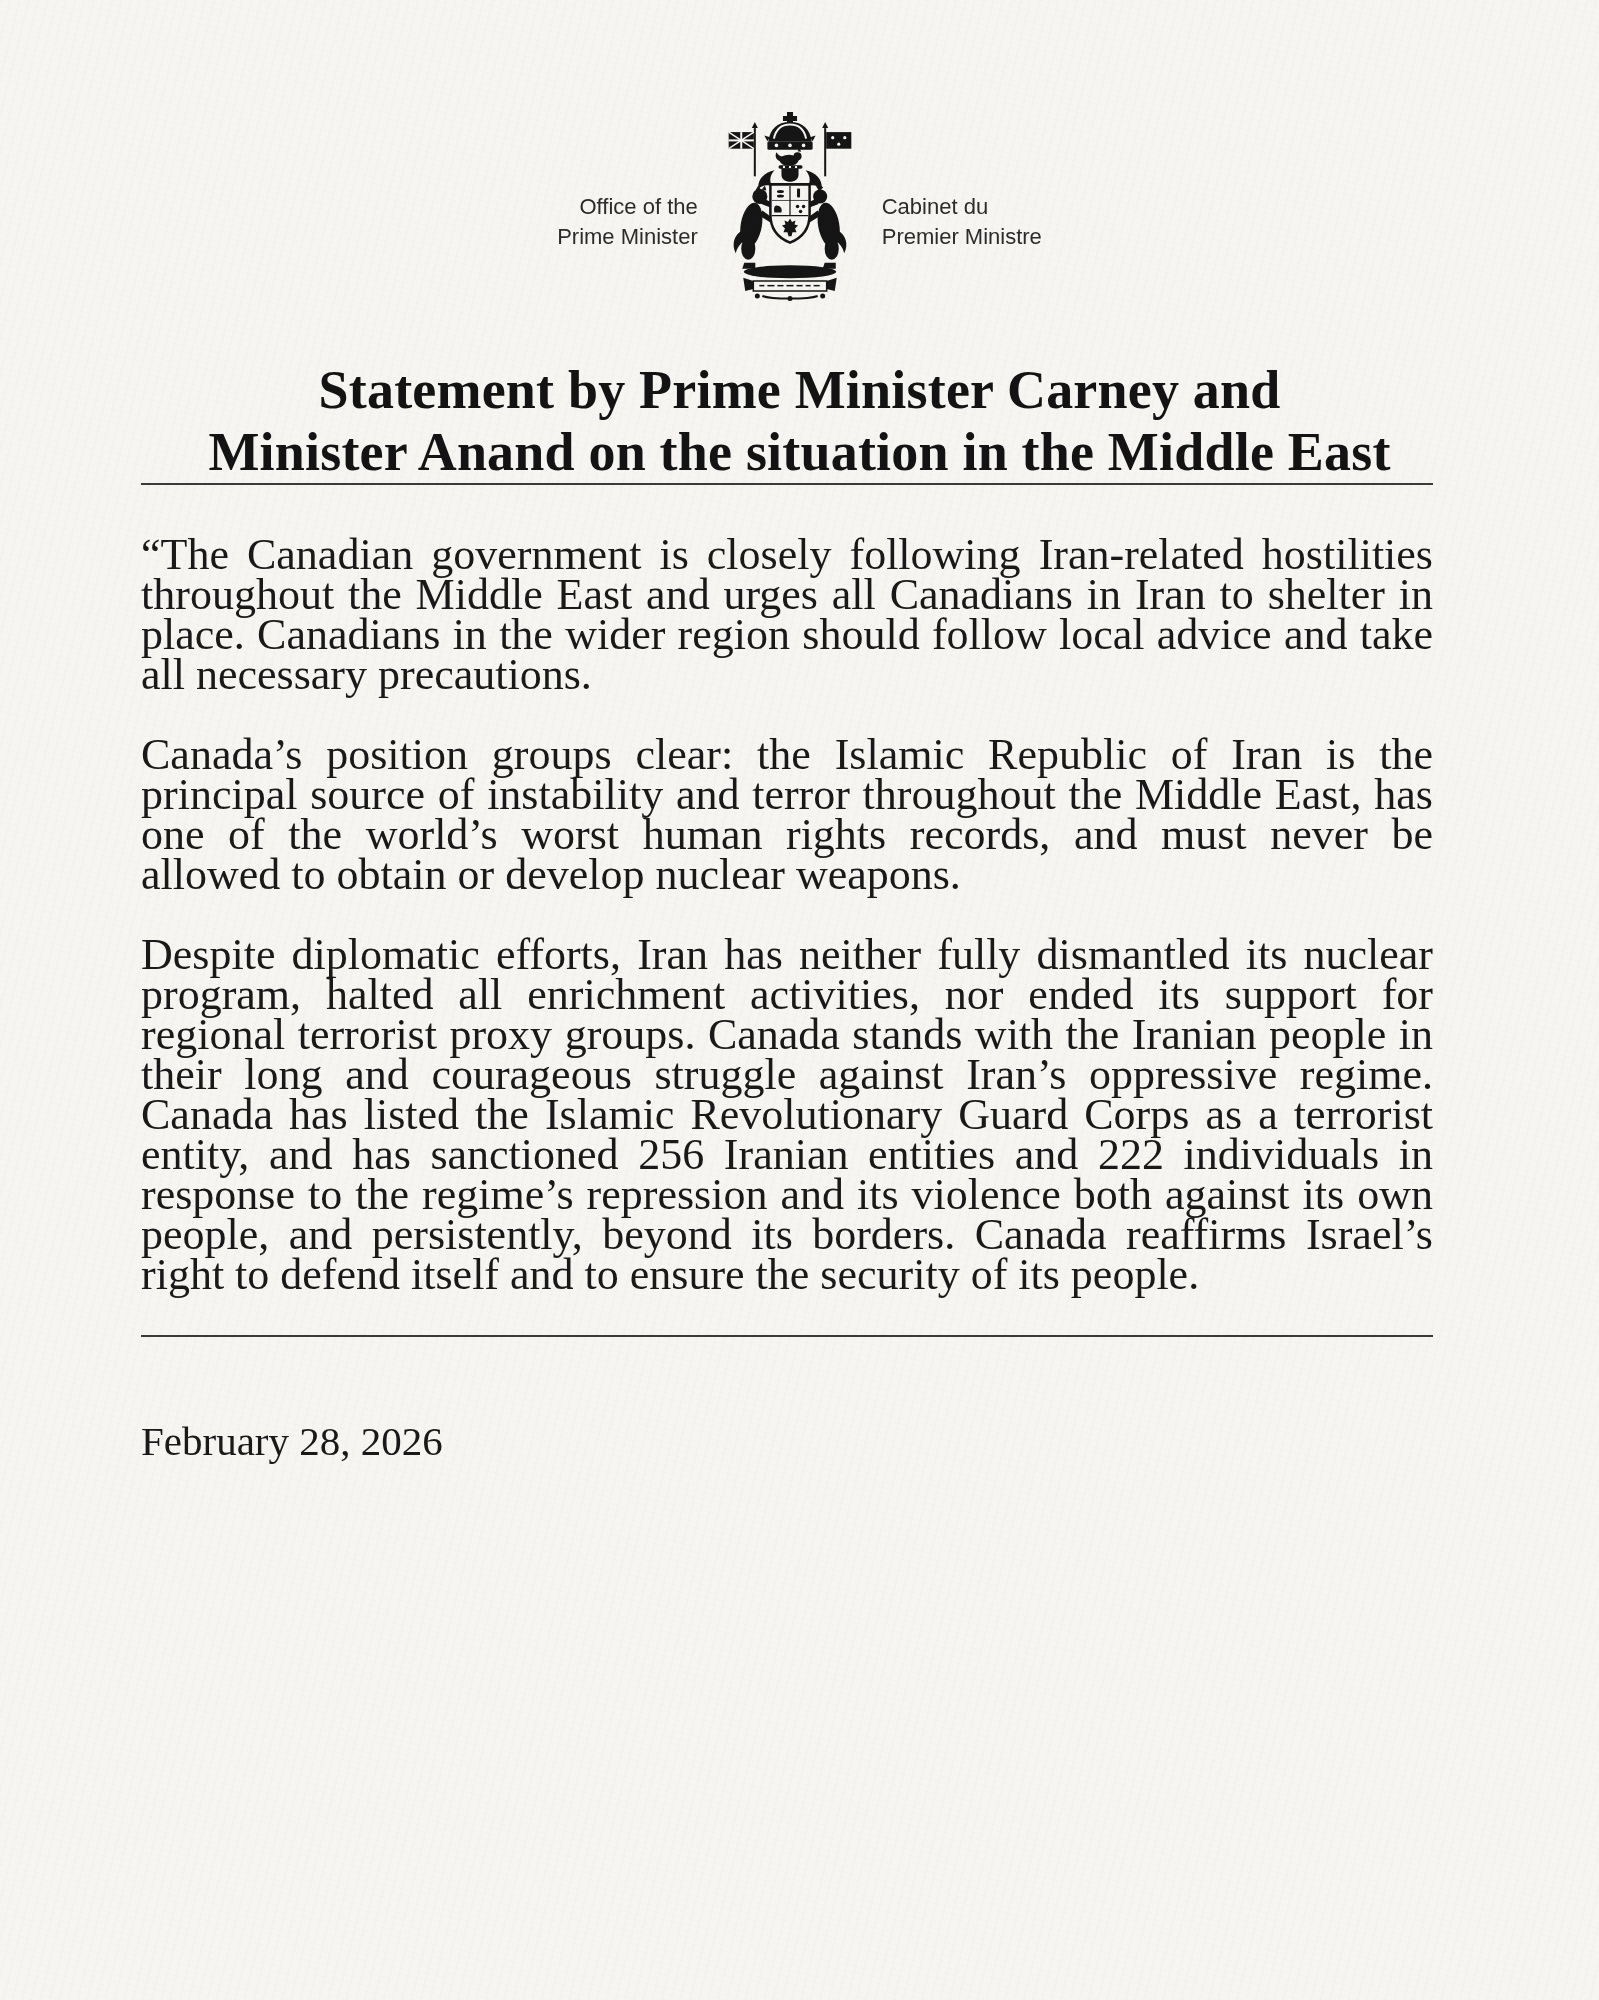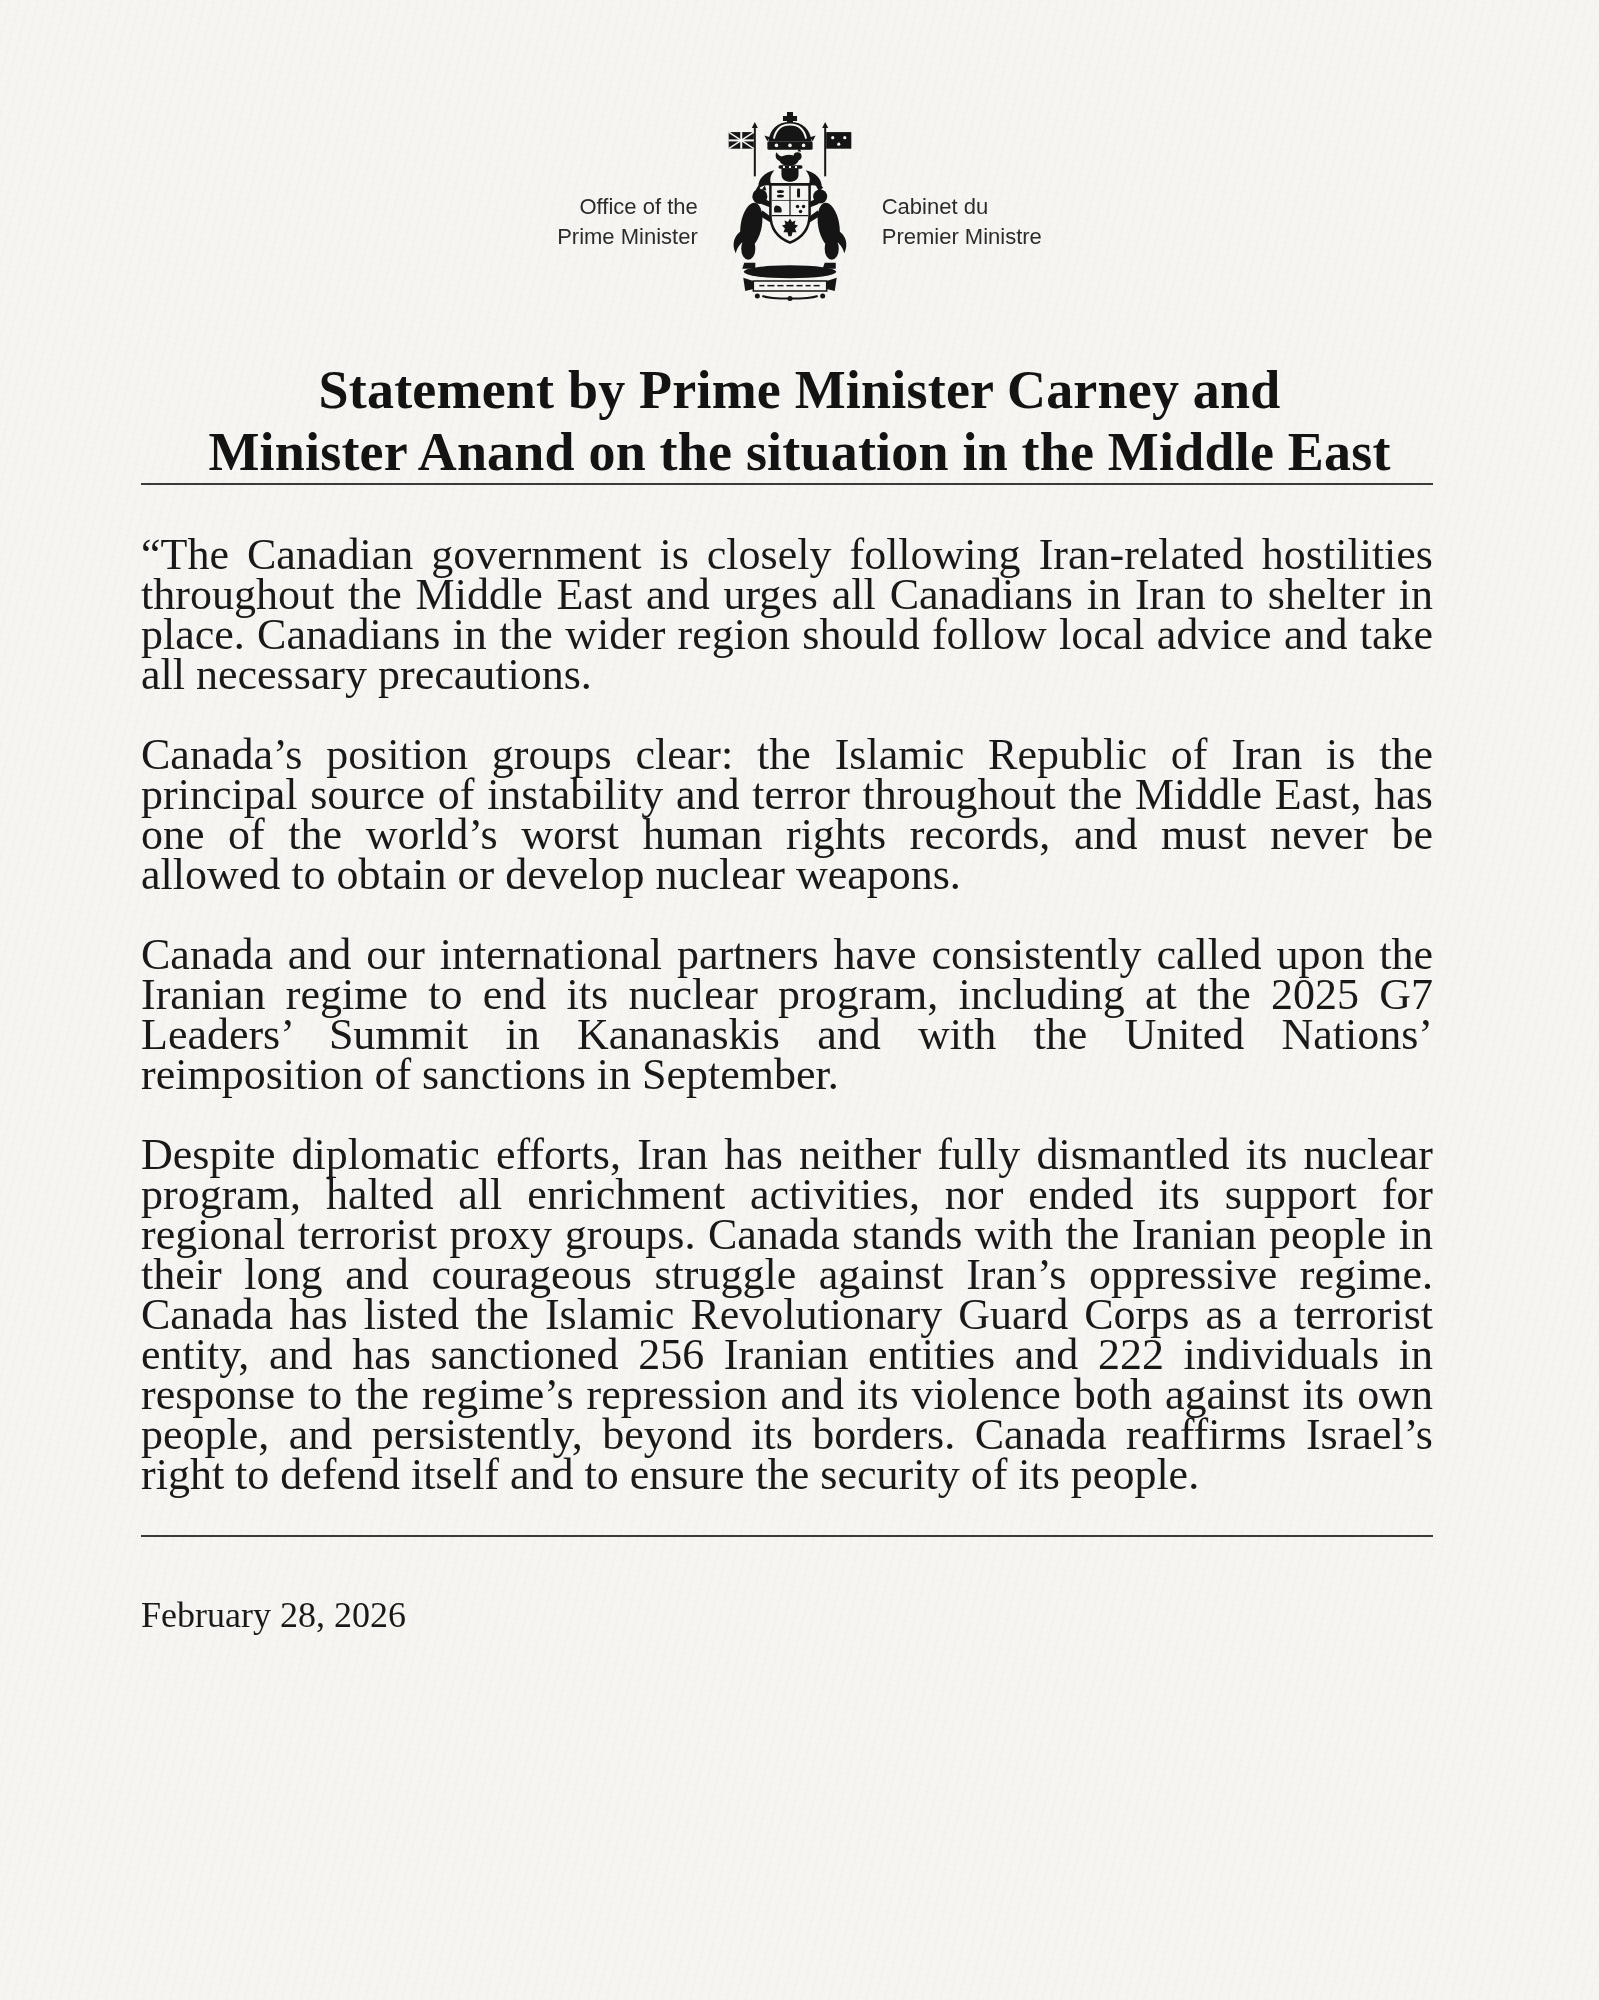--- a/index.html
+++ b/index.html
@@ -60,22 +60,22 @@
   .body-block { margin-top: 50px; }
   p.para {
     font-size: 44px;
     line-height: 40px;
     margin: 0 0 40px 0;
     text-align: justify;
     color: #191919;
   }
   .rule-bottom { margin-top: 30px; }
   .date-line {
-    margin-top: 58px;
-    font-size: 36px;
+    margin-top: 84px;
+    font-size: 41px;
     line-height: 40px;
     color: #191919;
   }
 </style>
 </head>
 <body>
 
 <header class="letterhead">
   <div class="org org-left">
     <span>Office of the</span>
@@ -203,20 +203,19 @@
   <span>Statement by Prime Minister Carney and</span>
   <span>Minister Anand on the situation in the Middle East</span>
 </h1>
 
 <div class="content">
   <hr class="rule rule-top">
 
   <section class="body-block">
     <p class="para">“The Canadian government is closely following Iran-related hostilities throughout the Middle East and urges all Canadians in Iran to shelter in place. Canadians in the wider region should follow local advice and take all necessary precautions.</p>
     <p class="para">Canada’s position groups clear: the Islamic Republic of Iran is the principal source of instability and terror throughout the Middle East, has one of the world’s worst human rights records, and must never be allowed to obtain or develop nuclear weapons.</p>
-    <p class="para">Canada and our international partners have consistently called upon the Iranian regime to end its nuclear program, including at the 2025 G7 Leaders’ Summit in Kananaskis and with the United Nations’ reimposition of sanctions in September.</p>
     <p class="para">Despite diplomatic efforts, Iran has neither fully dismantled its nuclear program, halted all enrichment activities, nor ended its support for regional terrorist proxy groups. Canada stands with the Iranian people in their long and courageous struggle against Iran’s oppressive regime. Canada has listed the Islamic Revolutionary Guard Corps as a terrorist entity, and has sanctioned 256 Iranian entities and 222 individuals in response to the regime’s repression and its violence both against its own people, and persistently, beyond its borders. Canada reaffirms Israel’s right to defend itself and to ensure the security of its people.</p>
   </section>
 
   <hr class="rule rule-bottom">
 
   <div class="date-line">February 28, 2026</div>
 </div>
 
 </body></html>

